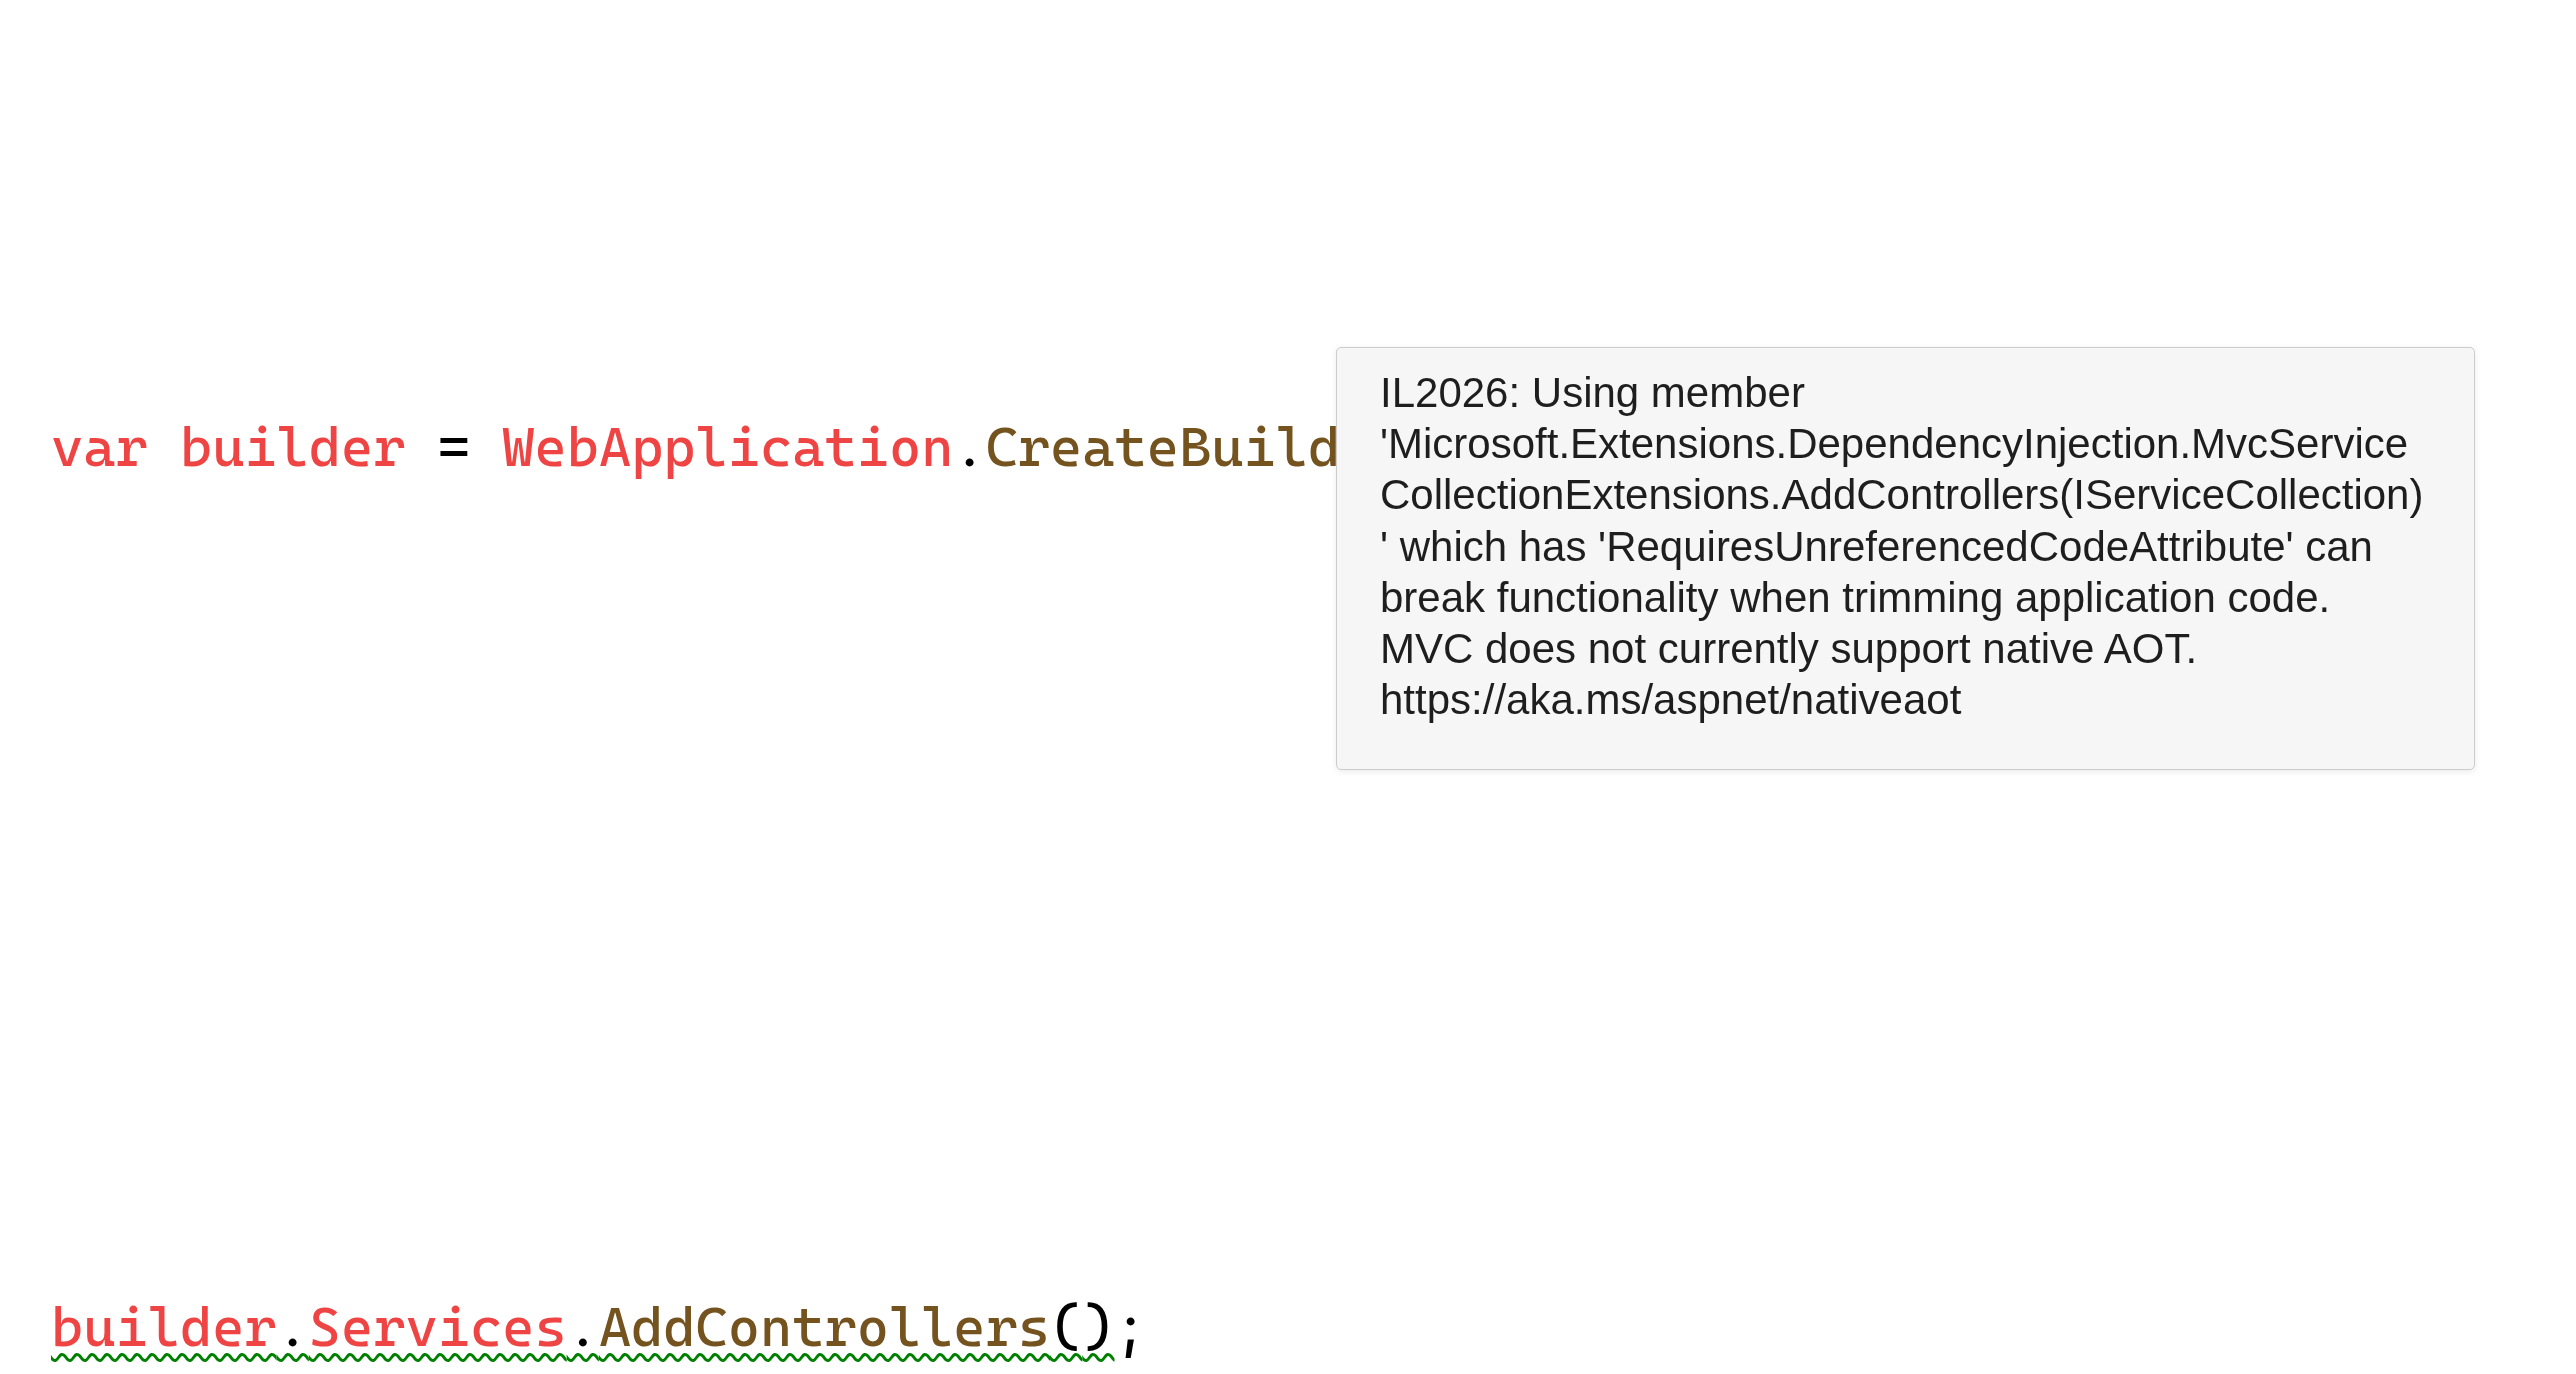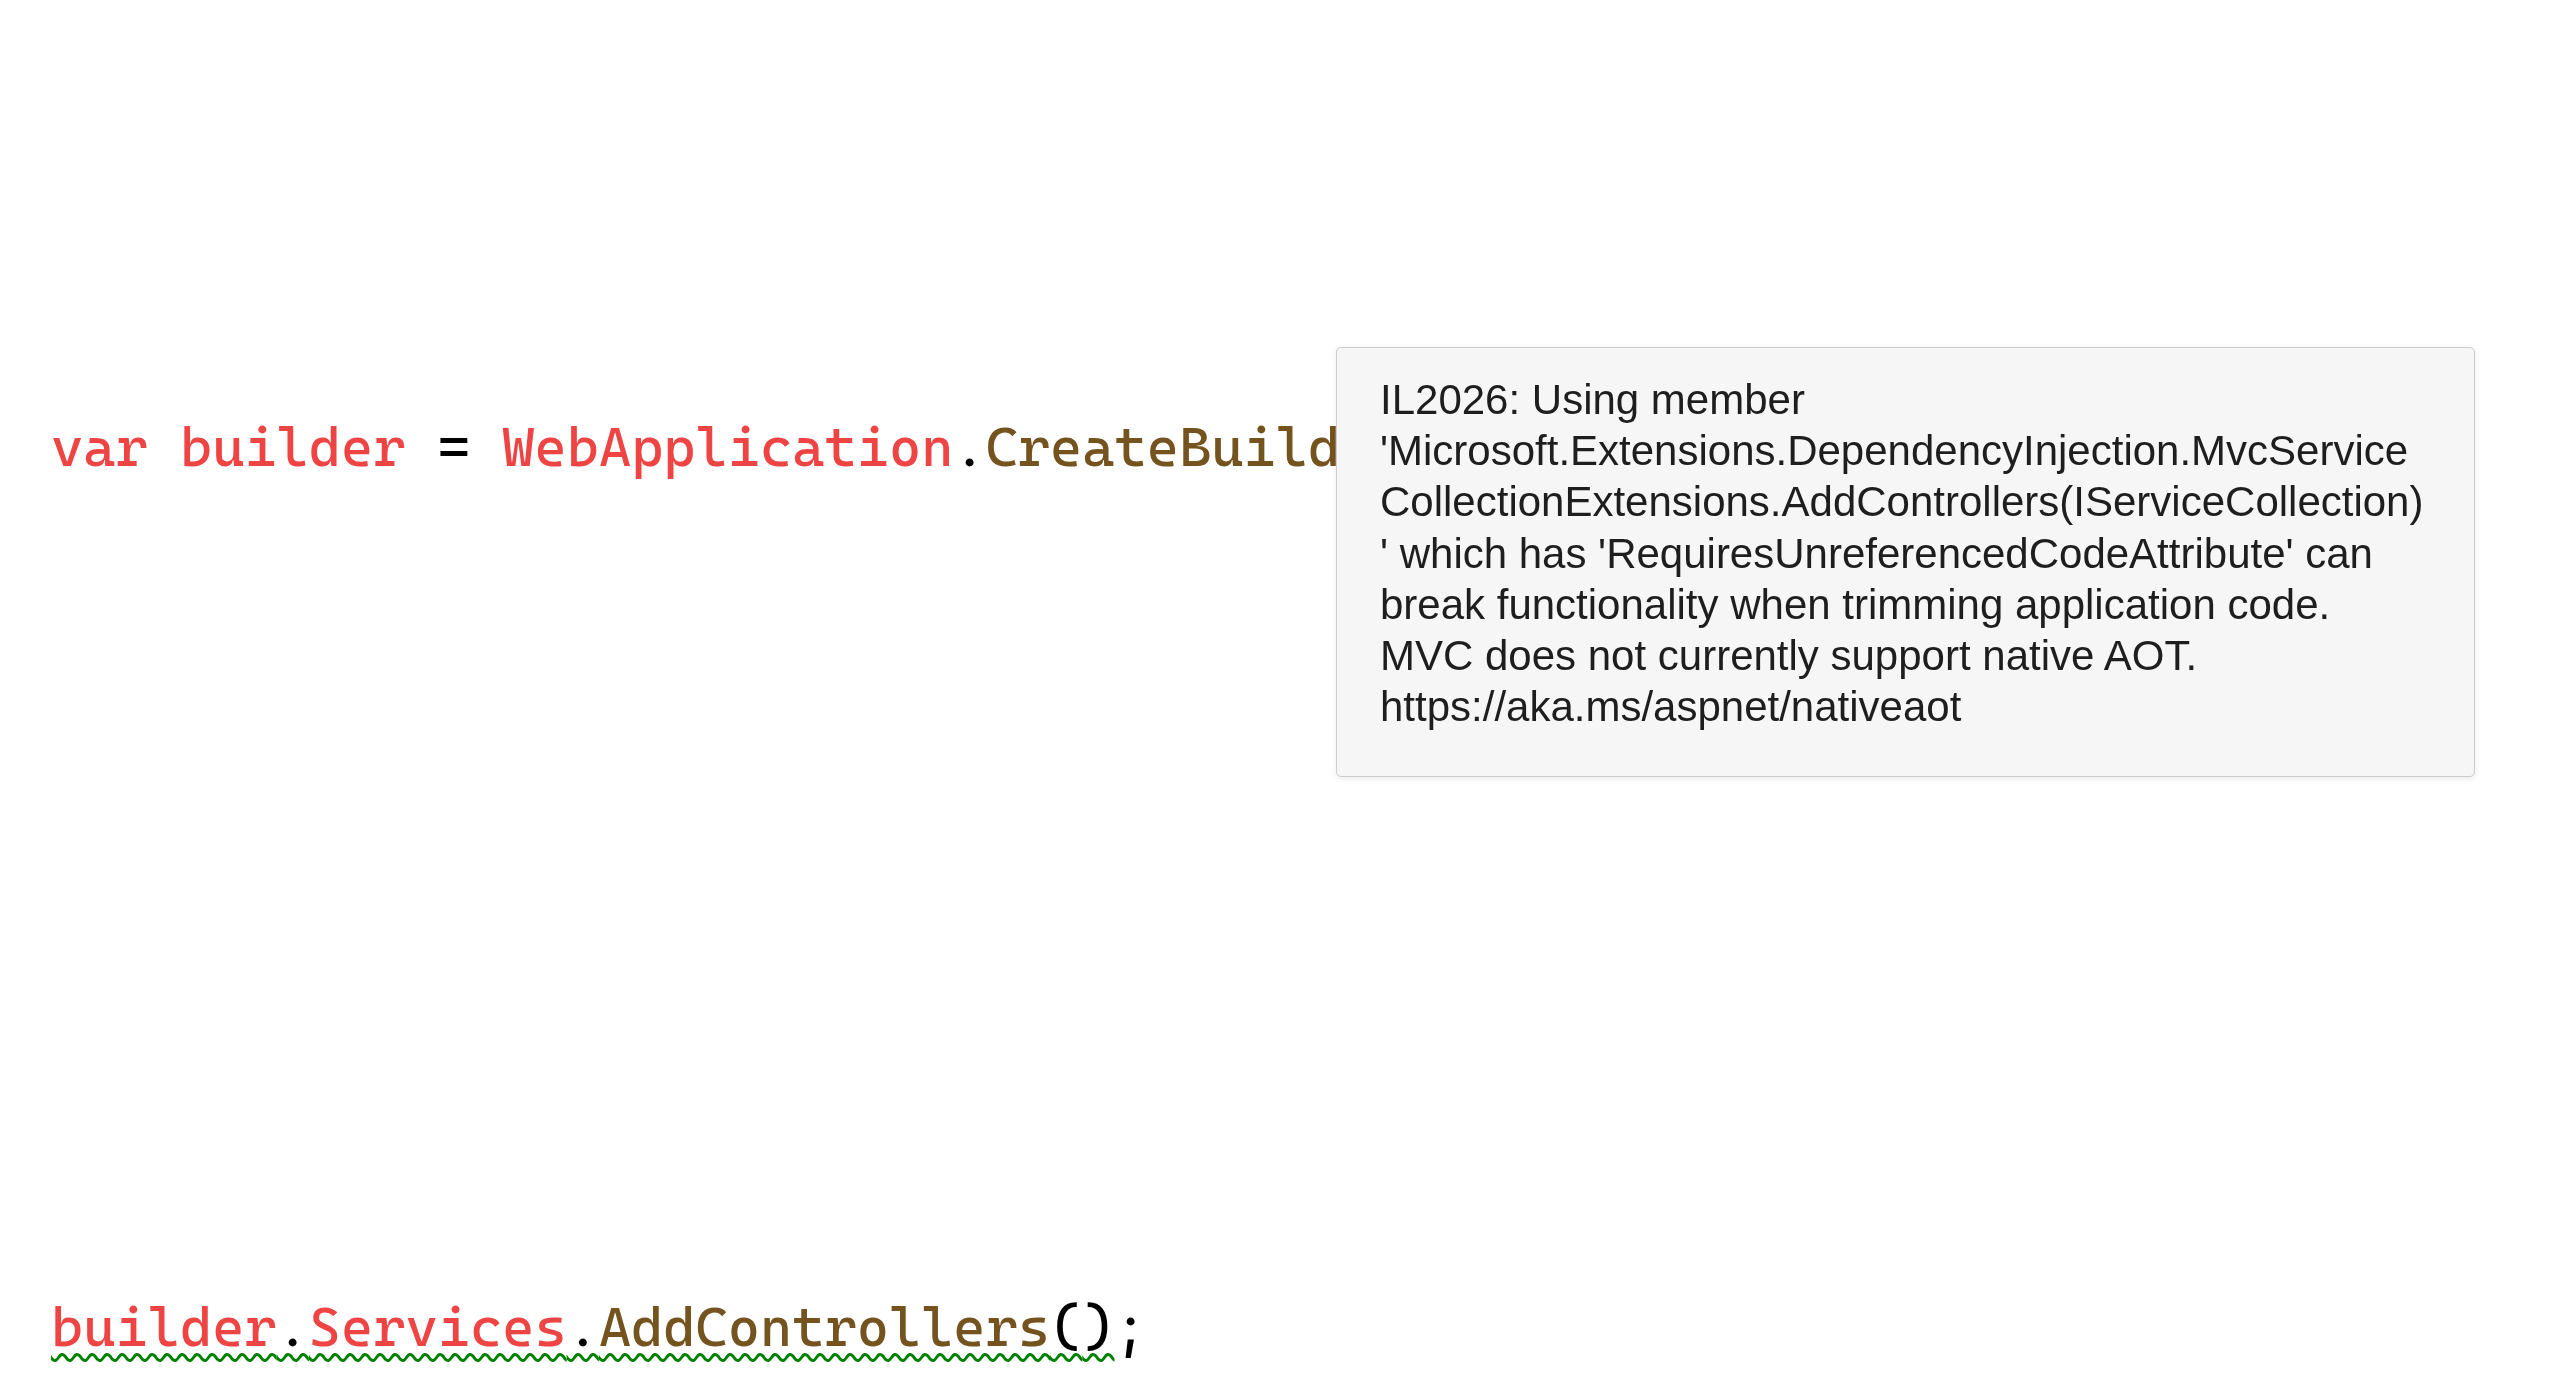--- a/index.html
+++ b/index.html
@@ -44,21 +44,21 @@
   }
 
   .tooltip {
     position: absolute;
     top: 347px;
     left: 1336px;
     width: 1139px;
     background: #f6f6f6;
     border: 0.9px solid #cccccc;
     border-radius: 5.1px;
-    padding: 26px 43px 43px 43px;
+    padding: 19px 43px 43px 43px;
     box-sizing: border-box;
     font-family: "Segoe UI", "Helvetica Neue", Arial, sans-serif;
     font-size: 42px;
     line-height: 1.22;
     color: #1e1e1e;
     white-space: normal;
     word-break: break-word;
     box-shadow: 0 1.7px 6.9px rgba(0,0,0,0.08);
   }
 </style>

